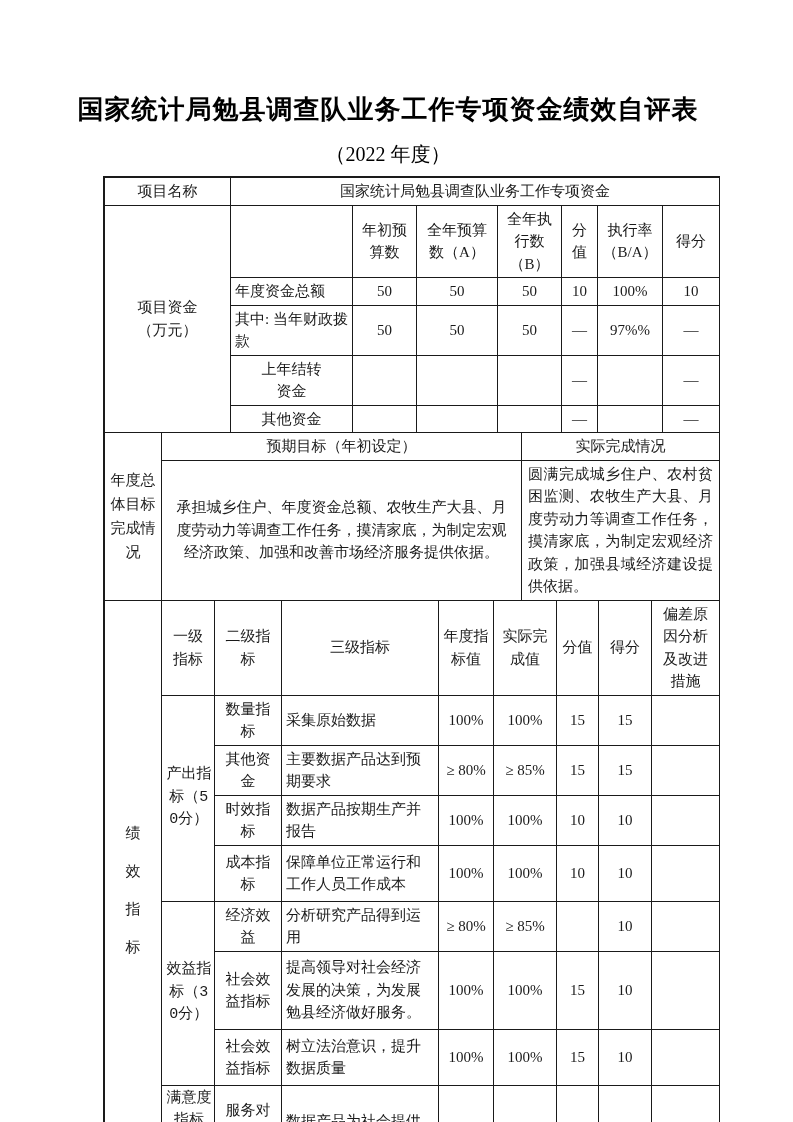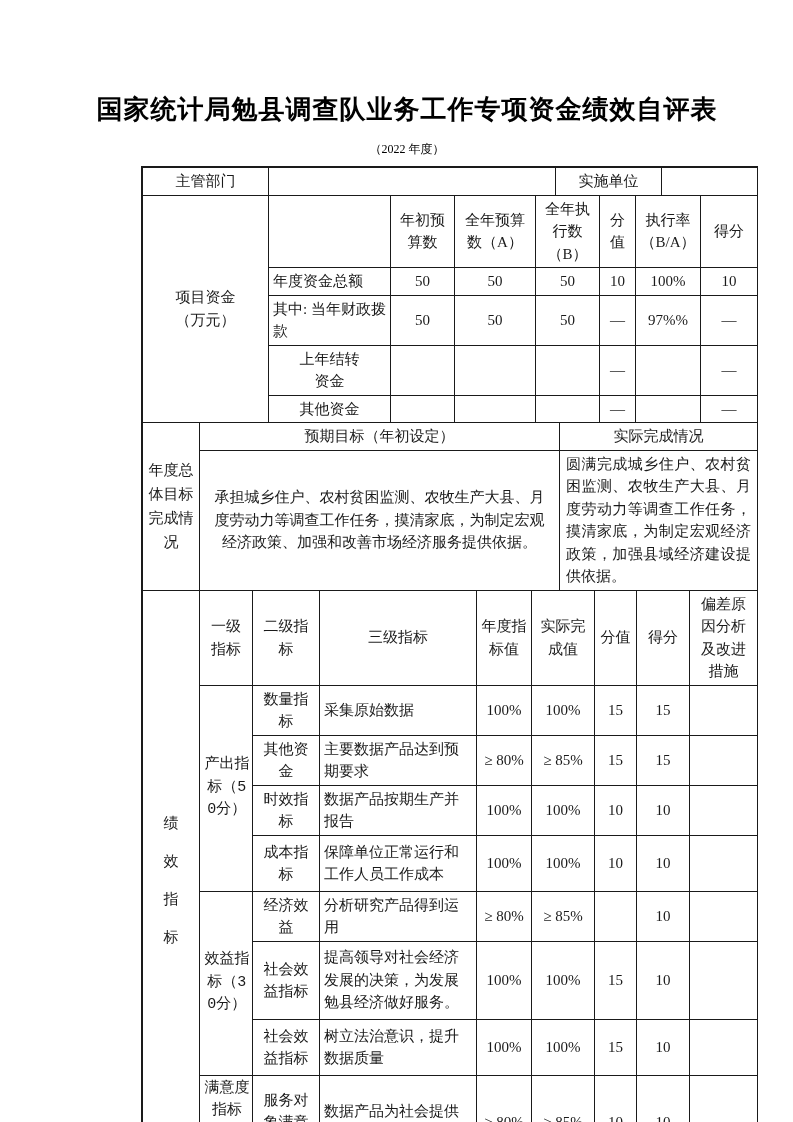--- a/index.html
+++ b/index.html
@@ -3,32 +3,32 @@
 <meta charset="utf-8">
 <style>
   * { box-sizing: border-box; margin: 0; padding: 0; }
   html, body { background: #ffffff; }
   body {
     width: 793px; height: 1122px;
     font-family: "Liberation Serif", serif;
     color: #1a1a1a;
     position: relative;
   }
-  .page { width: 776px; height: 1122px; padding-top: 92px; padding-left: 38px; }
+  .page { width: 776px; height: 1122px; padding-top: 92px; }
   .doc-title {
     text-align: center;
     font-family: "Liberation Sans", sans-serif;
     font-weight: bold;
     font-size: 26px;
     letter-spacing: 1px;
     color: #000;
   }
   .doc-subtitle {
     text-align: center;
-    font-size: 12px;
+    font-size: 20px;
     margin-top: 14px;
     margin-bottom: 8px;
     color: #000;
   }
   .table-wrap {
     width: 617px;
     margin-left: 103px;
     border: 1px solid #1a1a1a;
   }
   table {
@@ -66,37 +66,33 @@
 </style>
 </head>
 <body>
 
 <div class="page">
   <div class="doc-title">国家统计局勉县调查队业务工作专项资金绩效自评表</div>
   <div class="doc-subtitle">（2022 年度）</div>
 
   <div class="table-wrap">
 
-
     <table>
       <colgroup>
           <col style="width:126px">
-          <col style="width:287px">
-          <col style="width:106px">
-          <col style="width:96px">
+          <col style="width:489px">
         </colgroup>
       <tbody>
           <tr class="h24">
-        <td>主管部门</td>
-        <td></td>
-        <td>实施单位</td>
-        <td></td>
-      </tr>
-    </tbody>
-      </table>
+        <td>项目名称</td>
+        <td>国家统计局勉县调查队业务工作专项资金</td>
+      </tr>
+    </tbody>
+      </table>
+
 
     <table>
       <colgroup>
         <col style="width:126px">
           <col style="width:122px">
           <col style="width:64px">
           <col style="width:81px">
         <col style="width:64px">
           <col style="width:36px">
           <col style="width:65px">
@@ -158,21 +154,21 @@
           <col style="width:360px">
           <col style="width:198px">
         </colgroup>
       <tbody>
           <tr class="h26">
         <td rowspan="2"><span class="wrap3">年度总体目标完成情况</span></td>
         <td>预期目标（年初设定）</td>
         <td>实际完成情况</td>
       </tr>
       <tr class="h82">
-        <td style="padding:2px 8px">承担城乡住户、农村贫困监测、农牧生产大县、月度劳动力等调查工作任务，摸清家底，为制定宏观经济政策、加强和改善市场经济服务提供依据。</td>
+        <td style="padding:2px 8px">承担城乡住户、年度资金总额、农牧生产大县、月度劳动力等调查工作任务，摸清家底，为制定宏观经济政策、加强和改善市场经济服务提供依据。</td>
         <td class="just" style="padding:2px 6px">圆满完成城乡住户、农村贫困监测、农牧生产大县、月度劳动力等调查工作任务，摸清家底，为制定宏观经济政策，加强县域经济建设提供依据。</td>
       </tr>
     </tbody>
       </table>
 
     <table>
       <colgroup>
         <col style="width:57px">
           <col style="width:53px">
           <col style="width:67px">

